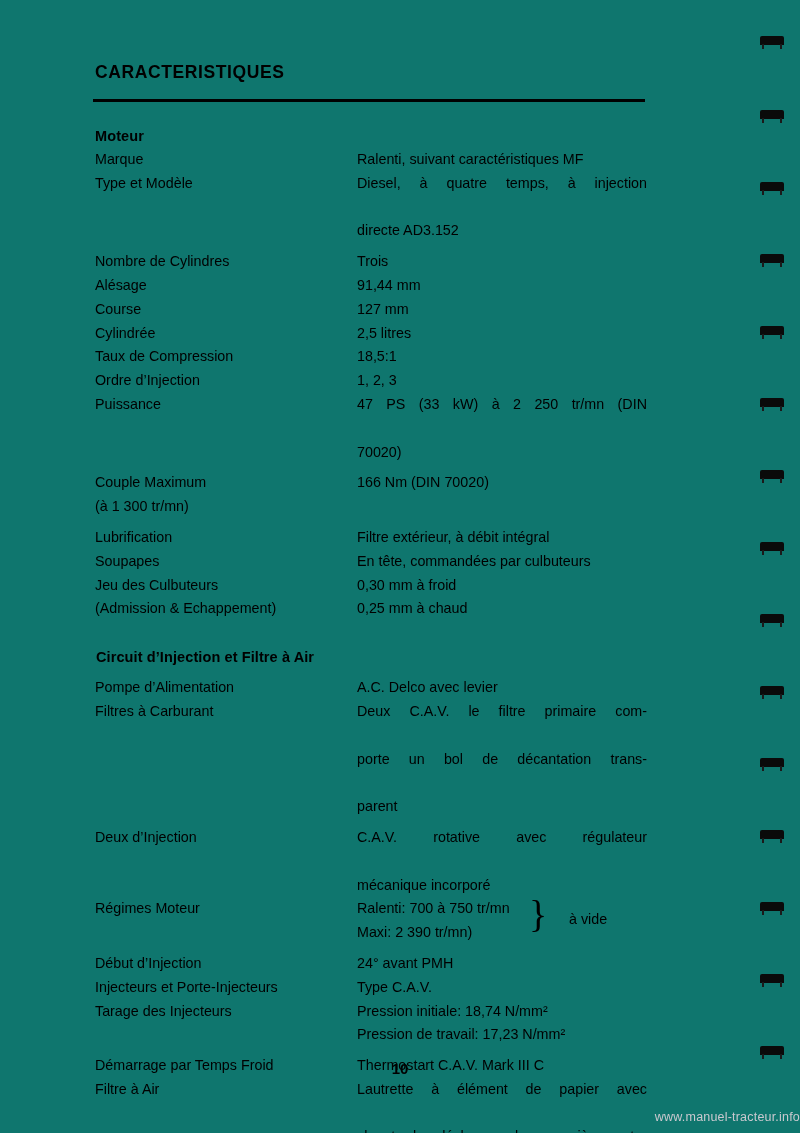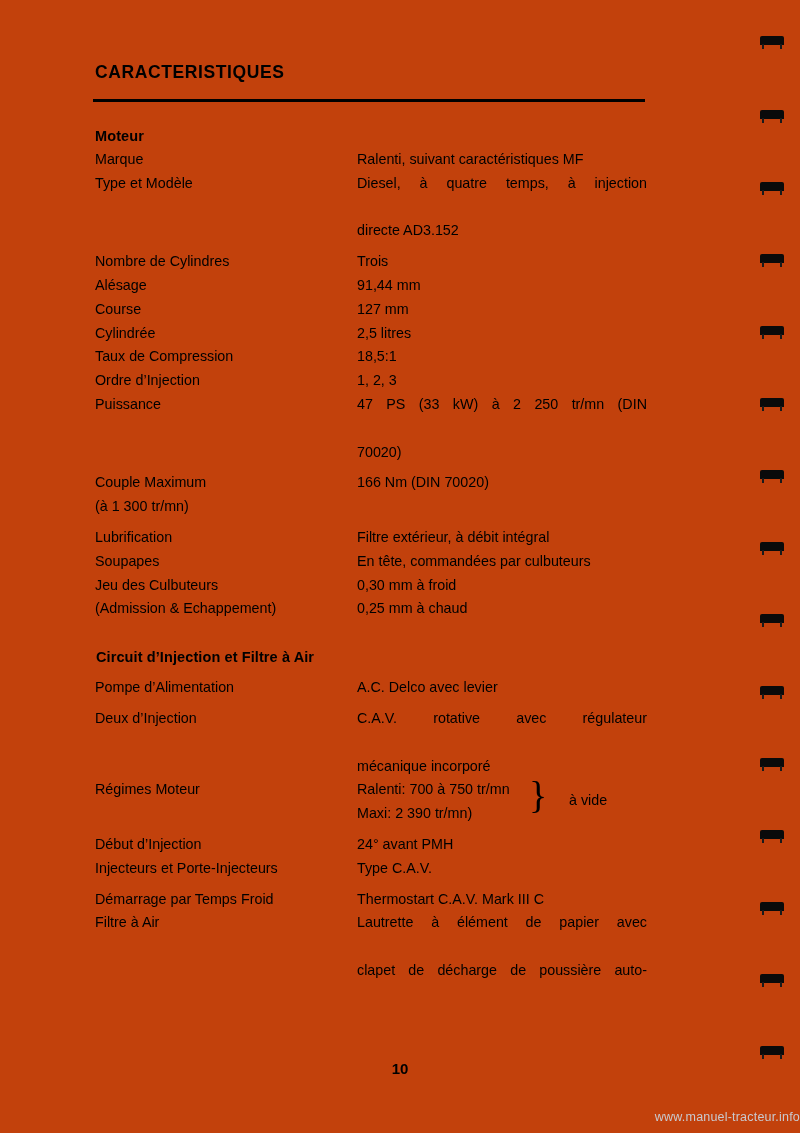--- a/index.html
+++ b/index.html
@@ -16,21 +16,21 @@
     font-family: "Liberation Sans", sans-serif;
     color: #000000;
     -webkit-font-smoothing: none;
   }
 
   .page {
     position: absolute;
     left: 0; top: 0;
     width: 800px;
     height: 1133px;
-    background: #c2410c;
+    background: #0f766e;
   }
 
   
   .binding-strip {
     position: absolute;
     right: 0;
     top: 0;
     width: 60px;
     height: 1133px;
     pointer-events: none;
@@ -325,20 +325,28 @@
 
     <table class="spec-table">
       <tbody>
         <tr class="gap-small">
           <td class="label-cell">Pompe d’Alimentation</td>
           <td class="value-cell">
             <span class="value-text">A.C. Delco avec levier</span>
           </td>
         </tr>
 
+        <tr>
+          <td class="label-cell">Filtres à Carburant</td>
+          <td class="value-cell">
+            <span class="jline">Deux C.A.V. le filtre primaire com-</span>
+            <span class="jline">porte un bol de décantation trans-</span>
+            <span class="jline last">parent</span>
+          </td>
+        </tr>
 
         <tr class="gap-small">
           <td class="label-cell">Deux d’Injection</td>
           <td class="value-cell">
             <span class="jline">C.A.V. rotative avec régulateur</span>
             <span class="jline last">mécanique incorporé</span>
           </td>
         </tr>
 
         <tr class="brace-row">
@@ -362,20 +370,27 @@
           </td>
         </tr>
 
         <tr>
           <td class="label-cell">Injecteurs et Porte-Injecteurs</td>
           <td class="value-cell">
             <span class="value-text">Type C.A.V.</span>
           </td>
         </tr>
 
+        <tr>
+          <td class="label-cell">Tarage des Injecteurs</td>
+          <td class="value-cell">
+            <span class="value-text">Pression initiale: 18,74 N/mm²</span>
+            <span class="value-text">Pression de travail: 17,23 N/mm²</span>
+          </td>
+        </tr>
 
         <tr class="gap-small">
           <td class="label-cell">Démarrage par Temps Froid</td>
           <td class="value-cell">
             <span class="value-text">Thermostart C.A.V. Mark III C</span>
           </td>
         </tr>
 
         <tr>
           <td class="label-cell">Filtre à Air</td>

